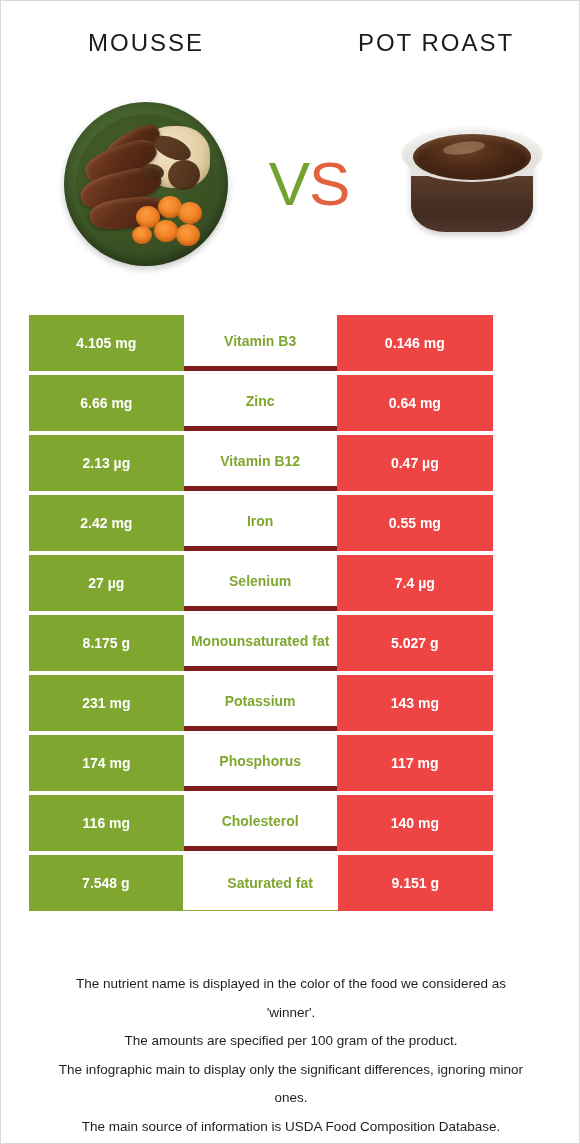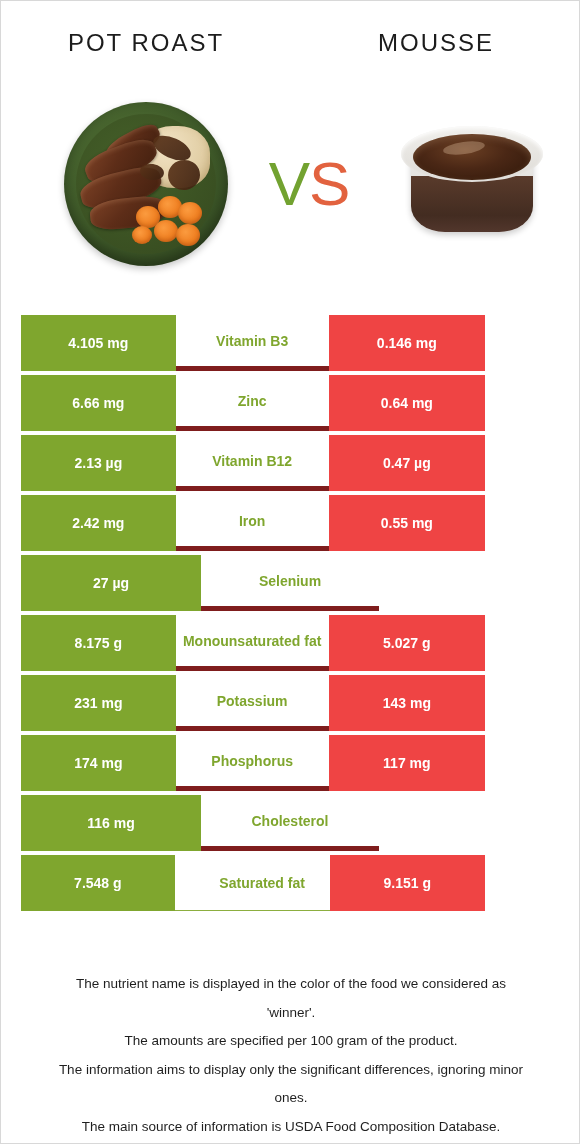--- a/index.html
+++ b/index.html
@@ -185,21 +185,21 @@
     left: 46px; top: 22px;
     width: 42px; height: 12px;
     border-radius: 50%;
     background: rgba(255,225,195,0.28);
     transform: rotate(-8deg);
   }
 
   
   .table {
     position: absolute;
-    left: 20px;
+    left: 28px;
     top: 314px;
     width: 464px;
   }
   .row {
     display: flex;
     height: 56px;
     margin-bottom: 4px;
   }
   .cell {
     display: flex;
@@ -241,24 +241,24 @@
   }
   .footer p { margin: 8px; }
 </style>
 </head>
 <body>
 
 <div class="page">
 
   <div class="titles">
     <div class="title-cell">
+      <span class="title-text">Mousse</span>
+    </div>
+    <div class="title-cell">
       <span class="title-text">Pot Roast</span>
-    </div>
-    <div class="title-cell">
-      <span class="title-text">Mousse</span>
     </div>
   </div>
 
   <div class="hero">
 
     <div class="hero-cell">
       <div class="food-art">
         <div class="plate">
           <div class="plate-inner"></div>
           <div class="mash"></div>
@@ -320,20 +320,21 @@
 
     <div class="row">
       <div class="cell cell-left">2.42 mg</div>
       <div class="cell cell-mid">Iron</div>
       <div class="cell cell-right">0.55 mg</div>
     </div>
 
     <div class="row">
       <div class="cell cell-left">27 µg</div>
       <div class="cell cell-mid">Selenium</div>
+      <div class="cell cell-right">7.4 µg</div>
     </div>
 
     <div class="row">
       <div class="cell cell-left">8.175 g</div>
       <div class="cell cell-mid">Monounsaturated fat</div>
       <div class="cell cell-right">5.027 g</div>
     </div>
 
     <div class="row">
       <div class="cell cell-left">231 mg</div>
@@ -343,32 +344,33 @@
 
     <div class="row">
       <div class="cell cell-left">174 mg</div>
       <div class="cell cell-mid">Phosphorus</div>
       <div class="cell cell-right">117 mg</div>
     </div>
 
     <div class="row">
       <div class="cell cell-left">116 mg</div>
       <div class="cell cell-mid">Cholesterol</div>
+      <div class="cell cell-right">140 mg</div>
     </div>
 
     <div class="row">
       <div class="cell cell-left">7.548 g</div>
       <div class="cell cell-mid">Saturated fat</div>
       <div class="cell cell-right">9.151 g</div>
     </div>
 
   </div>
 
   <div class="footer">
     <p>The nutrient name is displayed in the color of the food we considered as</p>
     <p>'winner'.</p>
     <p>The amounts are specified per 100 gram of the product.</p>
-    <p>The information aims to display only the significant differences, ignoring minor</p>
+    <p>The infographic main to display only the significant differences, ignoring minor</p>
     <p>ones.</p>
     <p>The main source of information is USDA Food Composition Database.</p>
   </div>
 
 </div>
 
 </body></html>

